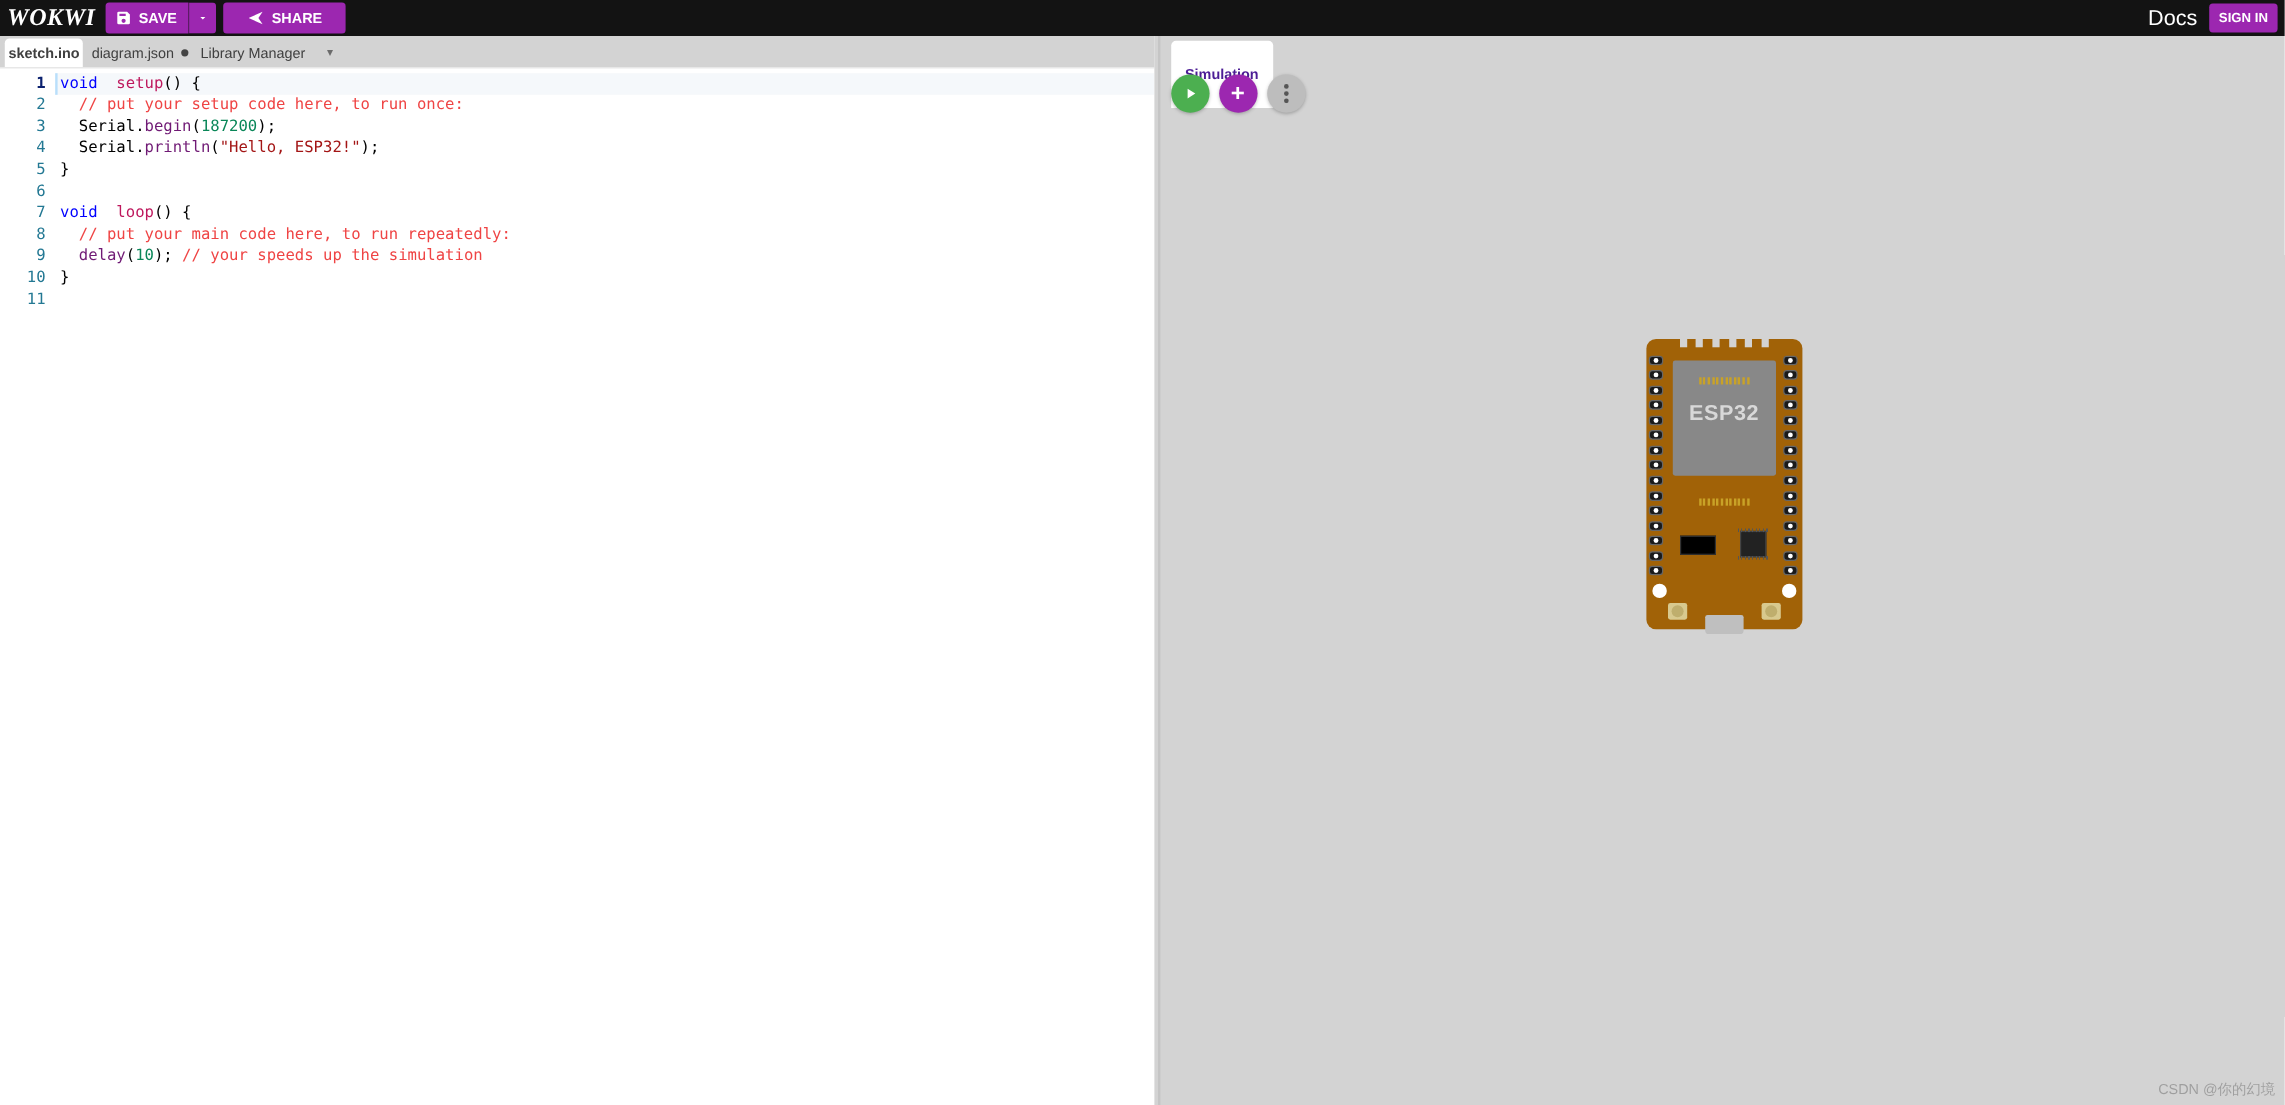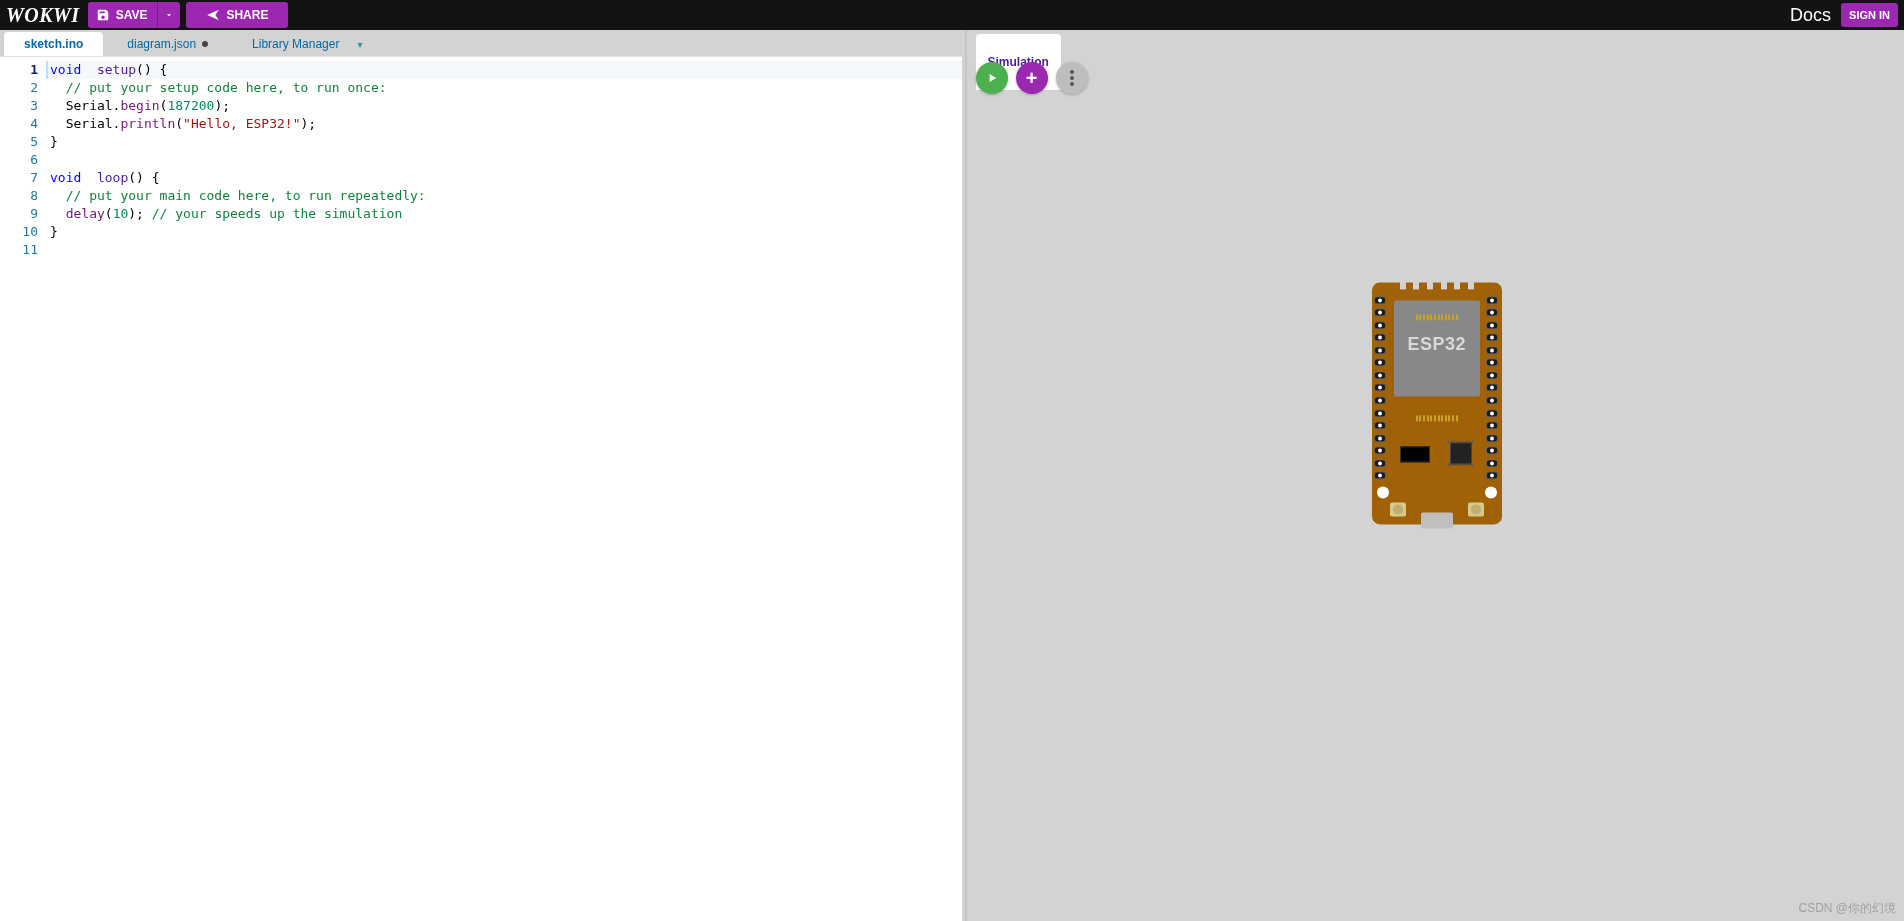--- a/index.html
+++ b/index.html
@@ -48,39 +48,39 @@
 
 
 .workspace { display:flex; width:100%; height: calc(100% - 30px); }
 .pane-left { flex: 0 0 50.5%; display:flex; flex-direction:column; background:#fff; border-right: none; position:relative;}
 .splitter   { flex: 0 0 8px; background:#d3d3d3; cursor: col-resize; position:relative;}
 .splitter::before{ content:""; position:absolute; left:3px; top:0; bottom:0; width:2px; background:#c5c5c5;}
 .pane-right { flex: 1; background:#d3d3d3; position:relative; overflow:hidden;}
 
 
 .file-tabs { height:26px; background:#d3d3d3; display:flex; align-items:flex-end; padding-left:4px; font-size:12px;}
-.file-tab { height:24px; display:flex; align-items:center; padding:0 20px; cursor:pointer; color:#0369a1; border-top-left-radius:4px; border-top-right-radius:4px; background:transparent; margin-right:4px;}
+.file-tab { height:24px; display:flex; align-items:center; padding:0 3px; cursor:pointer; color:#404040; border-top-left-radius:4px; border-top-right-radius:4px; background:transparent; margin-right:4px;}
 .file-tab.active { background:#fff; font-weight:700; }
 .dot { width:6px; height:6px; border-radius:50%; background:#444; margin-left:6px;}
 .tab-lib { display:flex; align-items:center;}
 .tab-caret { margin-left:18px; font-size:10px; opacity:.7;}
 
 
 .editor { flex:1; display:flex; font-family: Consolas, Menlo, Monaco, monospace; font-size:13px; background:#fff; overflow:auto; border-top:1px solid #e2e2e2;}
 .gutter { width:46px; text-align:right; color:#237893; padding:4px 8px 4px 4px; user-select:none; line-height:1.4;}
 .gutter div { height:18px; line-height:18px;}
 .gutter div.current { color:#0b216f; font-weight:600;}
 .code-col { flex:1; padding:4px 0; line-height:1.4; }
 .code-line { height:18px; line-height:18px; white-space:pre; padding-left:2px; border-left: 2px solid transparent;}
 .code-line.hl { background:#f5f8fb; border-left-color:#b9dffb;}
 .tok-kw { color:#0000ff; }
-.tok-fn { color:#4c1d95; }
+.tok-fn { color:#be185d; }
 .tok-str{ color:#a31515; }
 .tok-num{ color:#098658; }
-.tok-cmt{ color:#15803d; }
+.tok-cmt{ color:#ef4444; }
 .tok-call{ color:#701a75; }
 
 
 .sim-tabs{ position:absolute; left:6px; top:4px; display:flex;}
 .sim-tab { background:#fff; border-radius:4px 4px 0 0; font-size:12px; font-weight:700; padding:21px 12px; color:#4c1d95;}
 .sim-toolbar{ position:absolute; left:6px; top:32px; display:flex; gap:8px;}
 .circle-btn{ width:32px; height:32px; border-radius:50%; border:none; display:flex; align-items:center; justify-content:center; cursor:pointer; box-shadow:0 1px 3px rgba(0,0,0,0.25);}
 .circle-green{ background:#4caf50;}
 .circle-green svg{ width:14px; height:14px; fill:#fff;}
 .circle-purple{ background:#9c27b0; color:#fff; font-size:20px; line-height:1; font-weight:700;}

